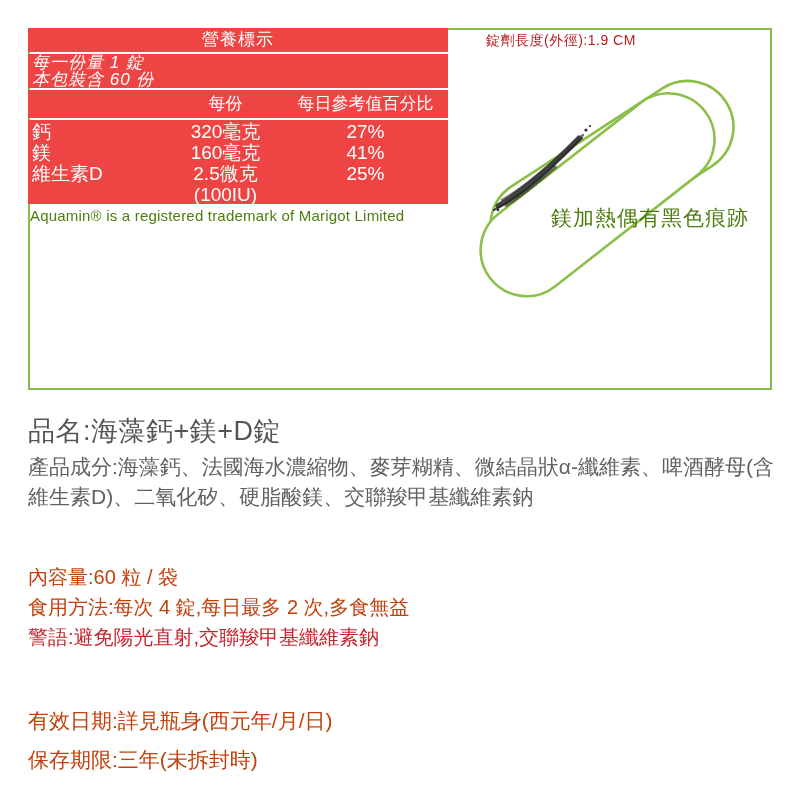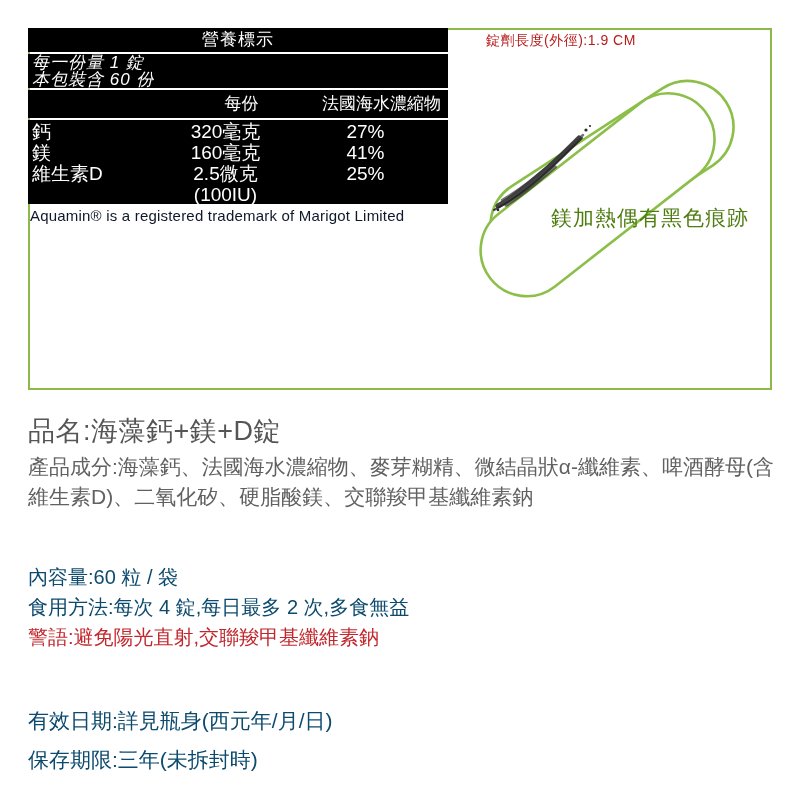--- a/index.html
+++ b/index.html
@@ -6,39 +6,39 @@
   html,body { background:#ffffff; }
   body { font-family:"Liberation Sans","DejaVu Sans",sans-serif; }
   .page { position:relative; width:800px; height:800px; background:#fff; overflow:hidden; }
 
   
   .outer-box { position:absolute; left:28px; top:28px; width:744px; height:362px;
                border:2px solid #8cb94a; background:transparent; }
 
   
   .ntable { position:absolute; left:28px; top:28px; width:420px; }
-  .bar { background:#000000; color:#ffffff; width:420px; }
+  .bar { background:#ef4444; color:#ffffff; width:420px; }
   .r1 { height:24px; line-height:24px; text-align:center; font-size:17px; letter-spacing:1px; margin-bottom:2px; }
   .r2 { height:34px; font-size:17px; line-height:17px; padding:0 0 0 4px; letter-spacing:1px; margin-bottom:2px;font-style:italic; }
-  .r3 { height:28px; line-height:28px; font-size:17px; margin-bottom:2px;padding-left:16px; }
+  .r3 { height:28px; line-height:28px; font-size:17px; margin-bottom:2px; }
   .r4 { height:84px; font-size:19px; padding-top:1px; }
   .grid { display:grid; grid-template-columns:140px 115px 165px; }
   .c1 { text-align:left; padding-left:4px; }
   .c2 { text-align:center; }
   .c3 { text-align:center; }
   .drow { height:21px; line-height:21px; }
-  .footnote { position:absolute; left:30px; top:207px; font-size:15px; color:#0f172a; letter-spacing:0.2px; }
+  .footnote { position:absolute; left:30px; top:207px; font-size:15px; color:#4d7c0f; letter-spacing:0.2px; }
 
   
   .size-label { position:absolute; left:486px; top:32px; font-size:14px; color:#b91c1c; letter-spacing:0.5px; }
   .tablet-svg { position:absolute; left:440px; top:50px; width:350px; height:270px; }
   .tablet-note { position:absolute; left:551px; top:204px; font-size:21px; color:#4d7c0f; letter-spacing:1px; }
 
   
-  .pline { position:absolute; left:28px; color:#0c4a6e; }
+  .pline { position:absolute; left:28px; color:#c2410c; }
   .product-name { top:413px; font-size:27px; color:#555555; letter-spacing:0.5px; }
   .ingredients { top:452px; width:748px; font-size:21px; line-height:30px; color:#616161; }
   .content-line { top:564px; font-size:20px; }
   .usage-line { top:594px; font-size:20px; }
   .warning-line { top:624px; font-size:20px; color:#c1272d; }
   .expiry-line { top:707px; font-size:21px; }
   .shelf-line { top:746px; font-size:21px; }
 </style>
 </head>
 <body>
@@ -51,21 +51,21 @@
     <div class="bar r1">
       <span>營養標示</span>
     </div>
     <div class="bar r2">
       <div>每一份量 1 錠</div>
       <div>本包裝含 60 份</div>
     </div>
     <div class="bar r3 grid">
       <span class="c1"></span>
       <span class="c2">每份</span>
-      <span class="c3">法國海水濃縮物</span>
+      <span class="c3">每日參考值百分比</span>
     </div>
     <div class="bar r4">
       <div class="drow grid">
         <span class="c1">鈣</span>
         <span class="c2">320毫克</span>
         <span class="c3">27%</span>
       </div>
       <div class="drow grid">
         <span class="c1">鎂</span>
         <span class="c2">160毫克</span>

